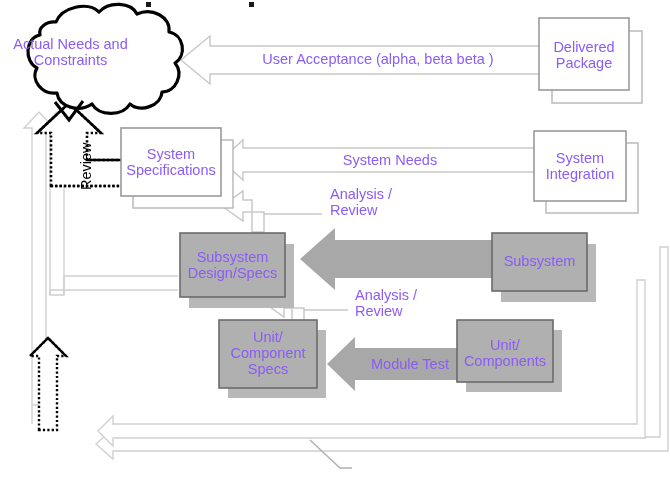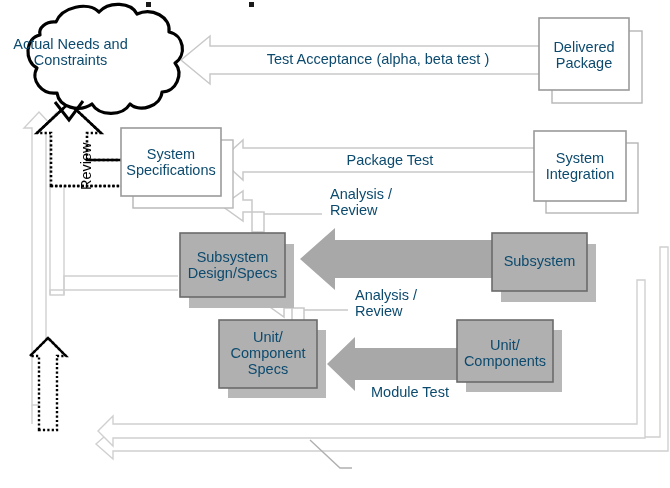--- a/index.html
+++ b/index.html
@@ -18,21 +18,21 @@
     overflow: hidden;
   }
   #stage svg {
     position: absolute;
     left: 0;
     top: 0;
   }
   .lbl {
     position: absolute;
     font-family: "Liberation Sans", sans-serif;
-    color: #0c4a6e;
+    color: #8b5cf6;
     text-align: center;
     line-height: 1.12;
     white-space: pre-line;
     pointer-events: none;
   }
   .box-label { font-size: 14.5px; }
   .arrow-label { font-size: 14.5px; }
   .note-label { font-size: 14.5px; text-align: left; }
   .vert-label {
     position: absolute;
@@ -142,29 +142,29 @@
 
   <div class="lbl box-label" style="left:492px; top:253px; width:95px;">Subsystem</div>
 
   <div class="lbl box-label" style="left:218px; top:329px; width:100px;">Unit/
 Component
 Specs</div>
 
   <div class="lbl box-label" style="left:455px; top:337px; width:100px;">Unit/
 Components</div>
 
-  <div class="lbl arrow-label" style="left:228px; top:51px; width:300px;">Test Acceptance (alpha, beta test )</div>
+  <div class="lbl arrow-label" style="left:228px; top:51px; width:300px;">User Acceptance (alpha, beta beta )</div>
 
   <div class="vert-label" style="left:78px; top:190px;">Review</div>
 
-  <div class="lbl arrow-label" style="left:290px; top:152px; width:200px;">Package Test</div>
+  <div class="lbl arrow-label" style="left:290px; top:152px; width:200px;">System Needs</div>
 
   <div class="lbl arrow-label" style="left:330px; top:186px; width:110px; text-align:left;">Analysis /
 Review</div>
 
 
   <div class="lbl arrow-label" style="left:355px; top:287px; width:110px; text-align:left;">Analysis /
 Review</div>
 
-  <div class="lbl arrow-label" style="left:360px; top:356px; width:100px;margin-top:28px;">Module Test</div>
+  <div class="lbl arrow-label" style="left:360px; top:356px; width:100px;">Module Test</div>
 
 
 </div>
 
 </body></html>

